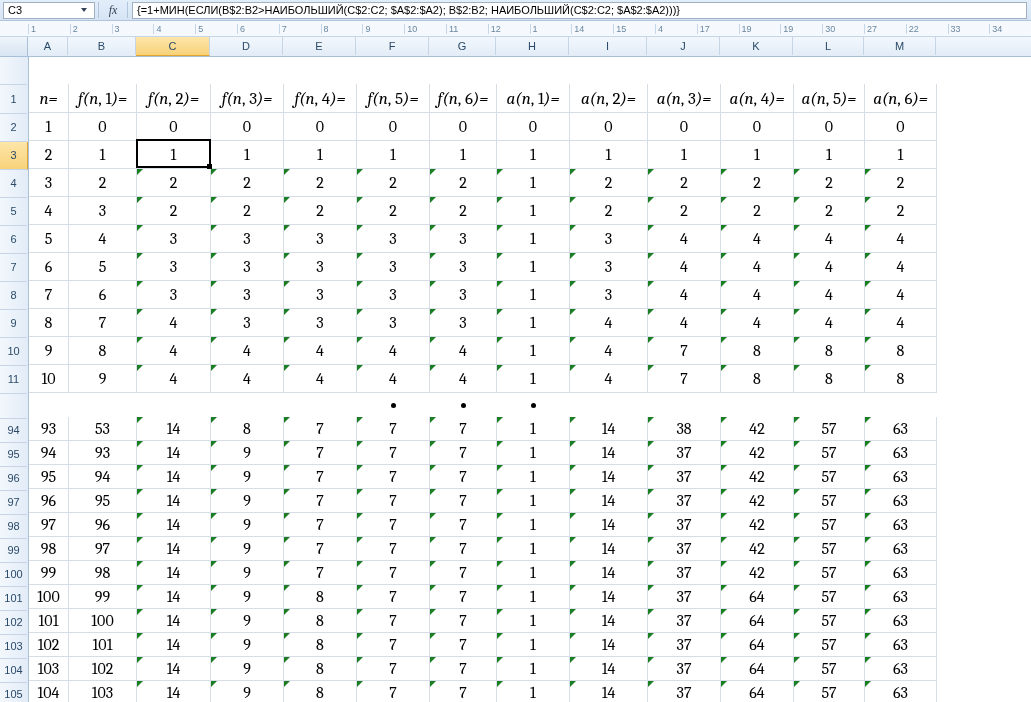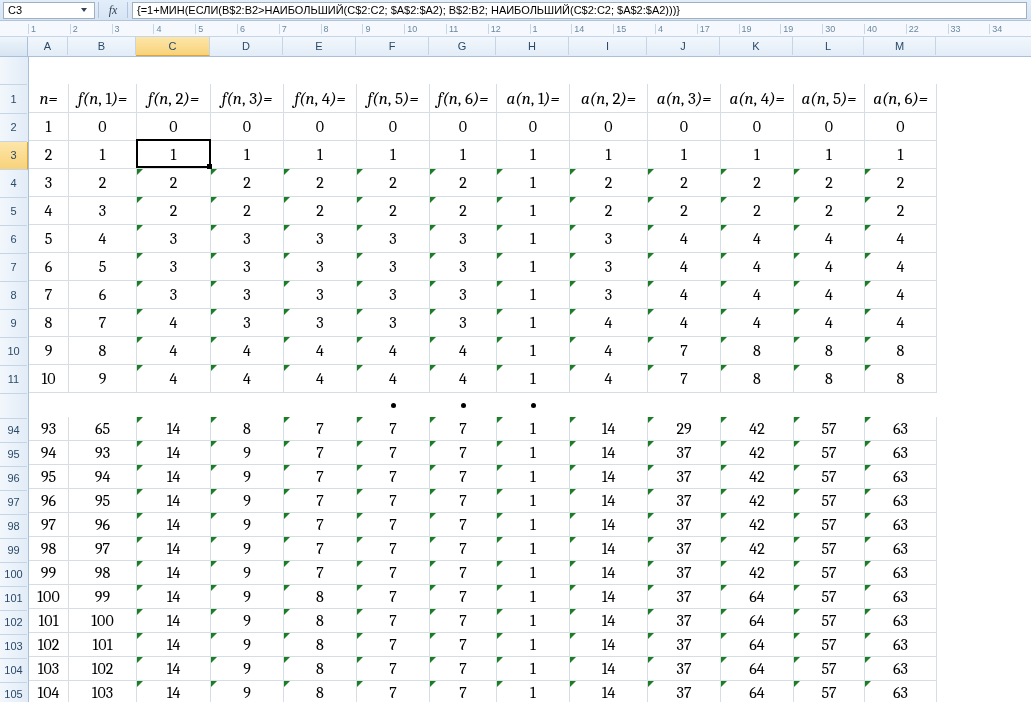--- a/index.html
+++ b/index.html
@@ -232,21 +232,21 @@
     <span>11</span>
     <span>12</span>
     <span>1</span>
     <span>14</span>
     <span>15</span>
     <span>4</span>
     <span>17</span>
     <span>19</span>
     <span>19</span>
     <span>30</span>
-    <span>40</span>
+    <span>27</span>
     <span>22</span>
     <span>33</span>
     <span>34</span>
   </div>
 
 <div class="col-hdrs">
   <div class="corner"></div>
   <div id="col-hdrs-inner" style="display:flex;">
       <div class="col-hdr" style="width: 39px;">A</div>
       <div class="col-hdr" style="width: 67px;">B</div>
@@ -485,29 +485,29 @@
         <div class="cell err" style="width: 70px;">8</div>
         <div class="cell err" style="width: 71px;">8</div>
       </div>
       <div class="row sep-row" style="height: 24px; border-bottom: none;">
         <div class="dot" style="left: 362px; top: 10px;"></div>
         <div class="dot" style="left: 432px; top: 10px;"></div>
         <div class="dot" style="left: 502px; top: 10px;"></div>
       </div>
       <div class="row" style="height: 23px;">
         <div class="cell" style="width: 39px;">93</div>
-        <div class="cell" style="width: 67px;">65</div>
-        <div class="cell err" style="width: 73px;">14</div>
-        <div class="cell err" style="width: 72px;">8</div>
-        <div class="cell err" style="width: 72px;">7</div>
-        <div class="cell err" style="width: 72px;">7</div>
-        <div class="cell err" style="width: 66px;">7</div>
-        <div class="cell err" style="width: 72px;">1</div>
-        <div class="cell err" style="width: 77px;">14</div>
-        <div class="cell err" style="width: 72px;">29</div>
+        <div class="cell" style="width: 67px;">53</div>
+        <div class="cell err" style="width: 73px;">14</div>
+        <div class="cell err" style="width: 72px;">8</div>
+        <div class="cell err" style="width: 72px;">7</div>
+        <div class="cell err" style="width: 72px;">7</div>
+        <div class="cell err" style="width: 66px;">7</div>
+        <div class="cell err" style="width: 72px;">1</div>
+        <div class="cell err" style="width: 77px;">14</div>
+        <div class="cell err" style="width: 72px;">38</div>
         <div class="cell err" style="width: 72px;">42</div>
         <div class="cell err" style="width: 70px;">57</div>
         <div class="cell err" style="width: 71px;">63</div>
       </div>
       <div class="row" style="height: 23px;">
         <div class="cell" style="width: 39px;">94</div>
         <div class="cell" style="width: 67px;">93</div>
         <div class="cell err" style="width: 73px;">14</div>
         <div class="cell err" style="width: 72px;">9</div>
         <div class="cell err" style="width: 72px;">7</div>

